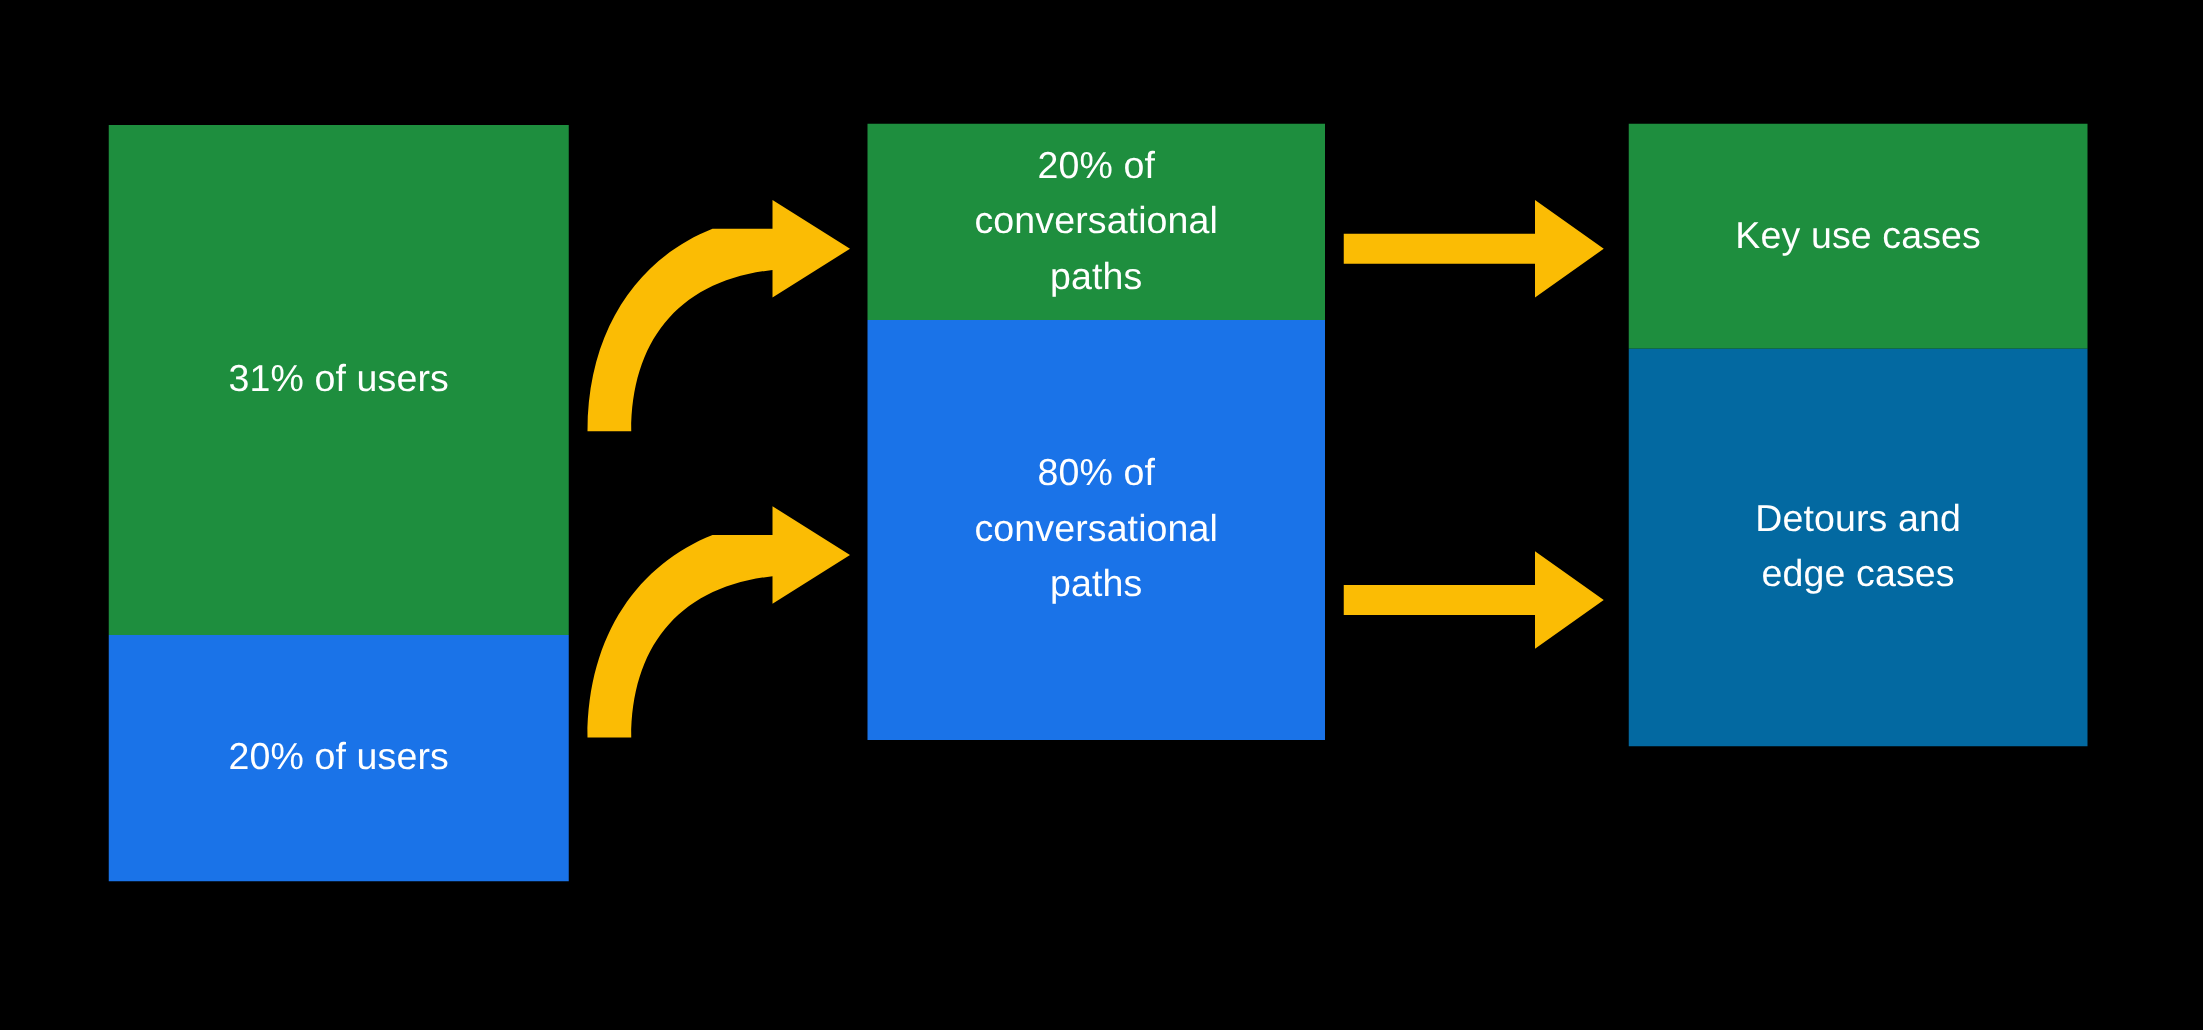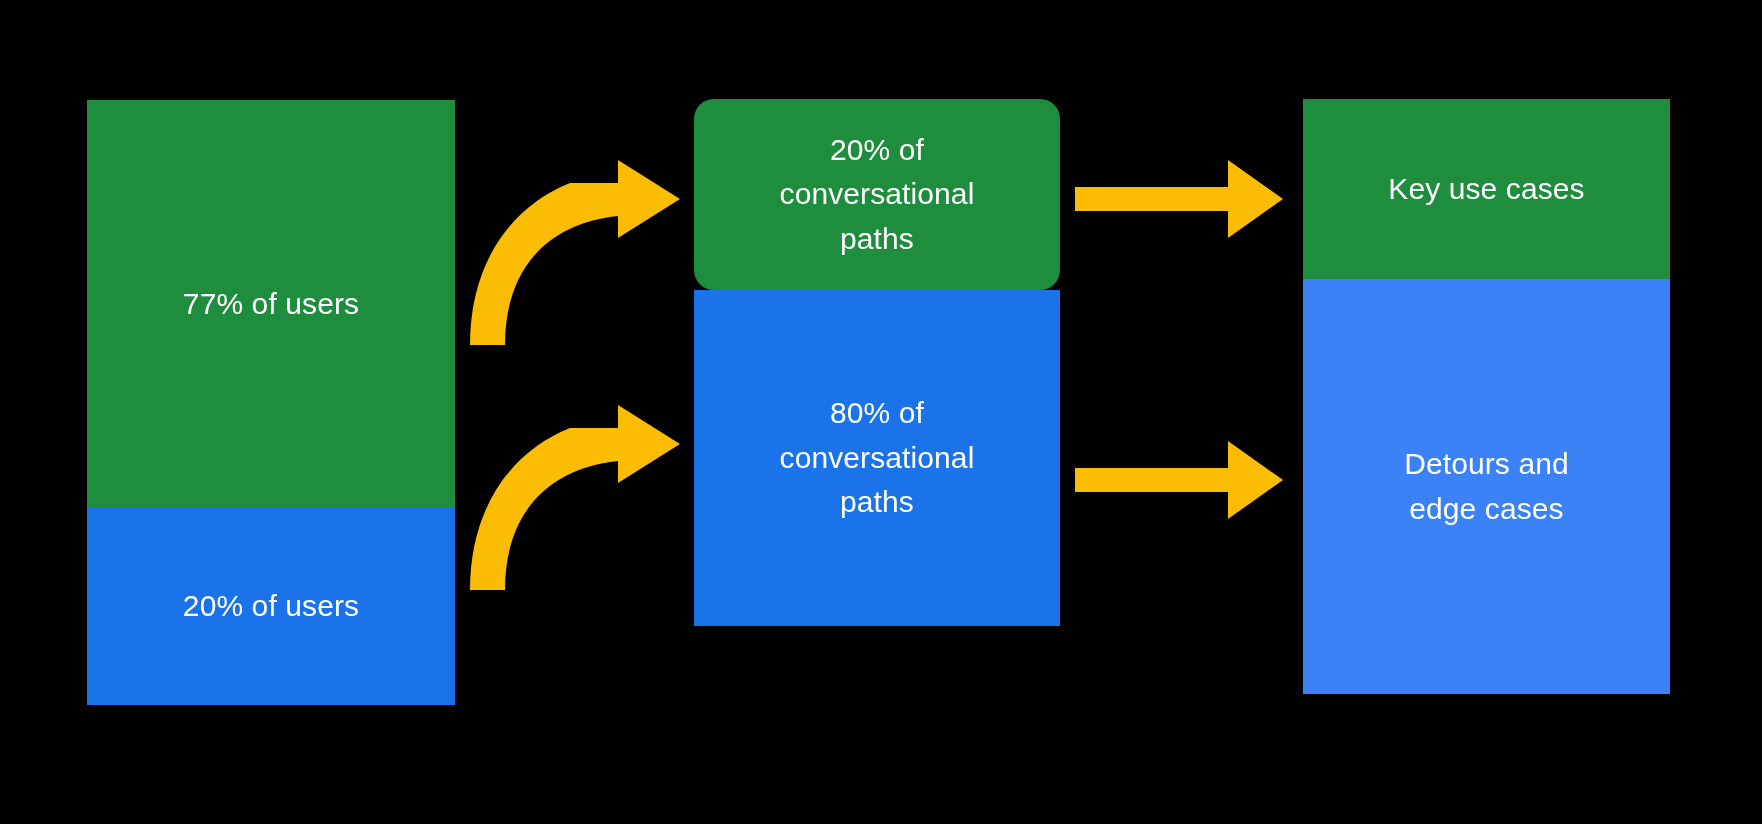--- a/index.html
+++ b/index.html
@@ -55,50 +55,50 @@
   #col-users .seg-green { height: 408px; background: #1E8E3E; }
   #col-users .seg-blue  { height: 197px; background: #1A73E8; }
 
   
   #col-paths {
     left: 694px;
     top: 99px;
     width: 366px;
     height: 603px;
   }
-  #col-paths .seg-green { height: 191px; background: #1E8E3E; border-radius: 20px; }
+  #col-paths .seg-green { height: 157px; background: #1E8E3E; }
   #col-paths .seg-blue  { height: 336px; background: #1A73E8; }
 
   
   #col-outcomes {
     left: 1303px;
     top: 99px;
     width: 367px;
     height: 606px;
   }
   #col-outcomes .seg-green { height: 180px; background: #1E8E3E; }
-  #col-outcomes .seg-blue  { height: 415px; background: #3b82f6; }
+  #col-outcomes .seg-blue  { height: 318px; background: #0369a1; }
 
   .arrow-layer {
     position: absolute;
     left: 0;
     top: 0;
     width: 1762px;
     height: 824px;
     pointer-events: none;
   }
 </style>
 </head>
 <body>
 
 <div id="canvas">
 
   <div class="column" id="col-users">
     <div class="seg seg-green">
-      <div class="seg-label">77% of users</div>
+      <div class="seg-label">31% of users</div>
     </div>
     <div class="seg seg-blue">
       <div class="seg-label">20% of users</div>
     </div>
   </div>
 
   <div class="column" id="col-paths">
     <div class="seg seg-green">
       <div class="seg-label">20% of
 conversational

